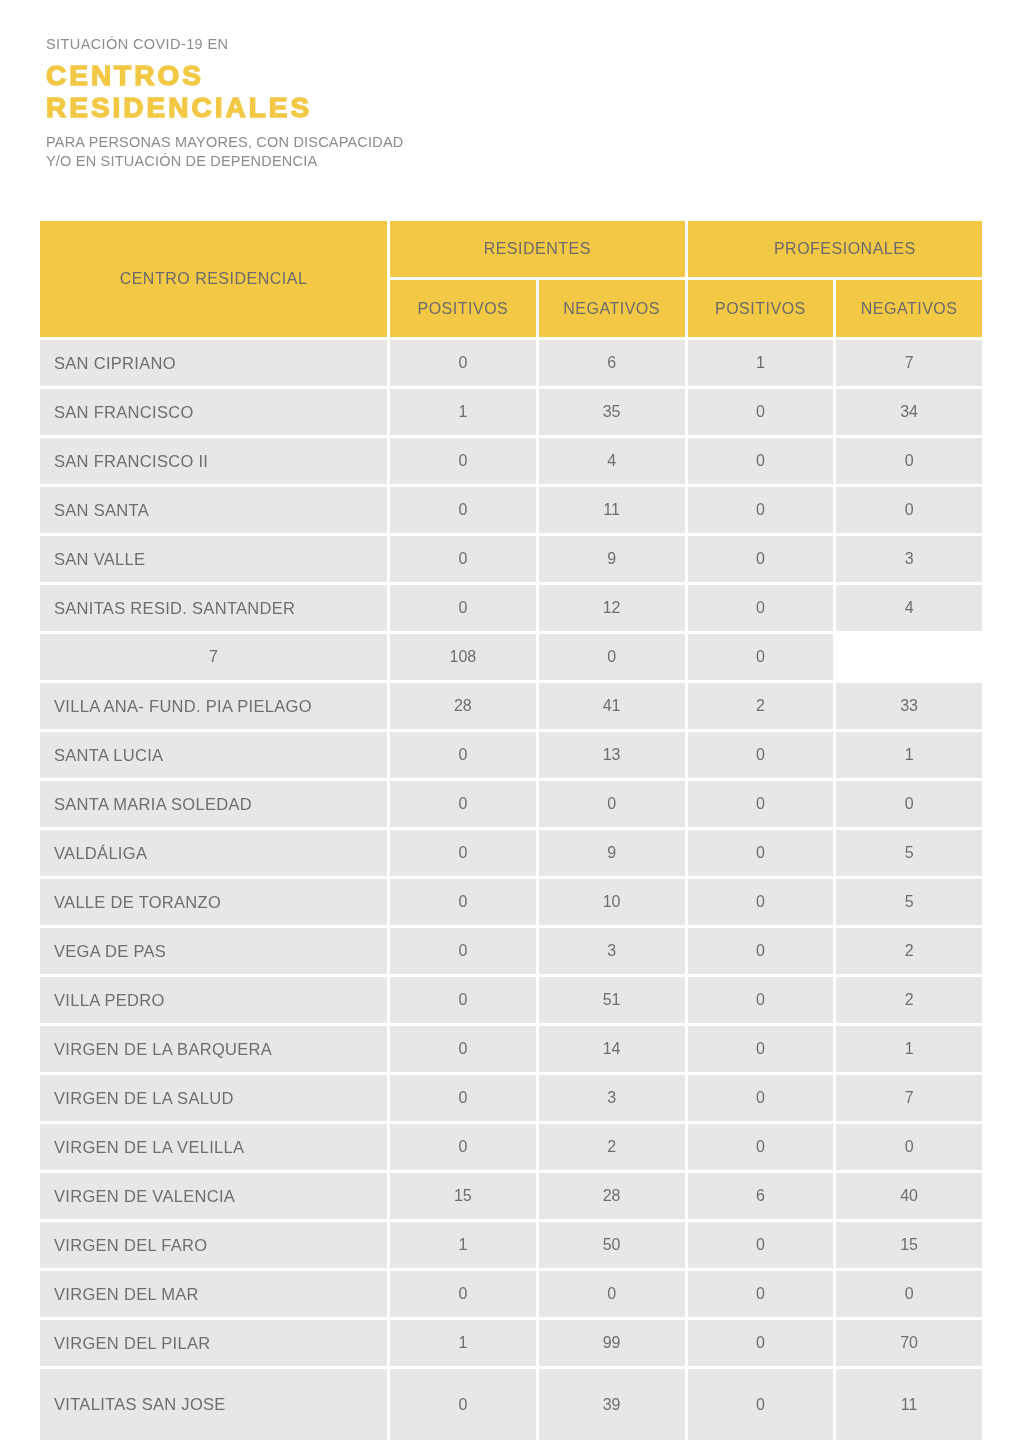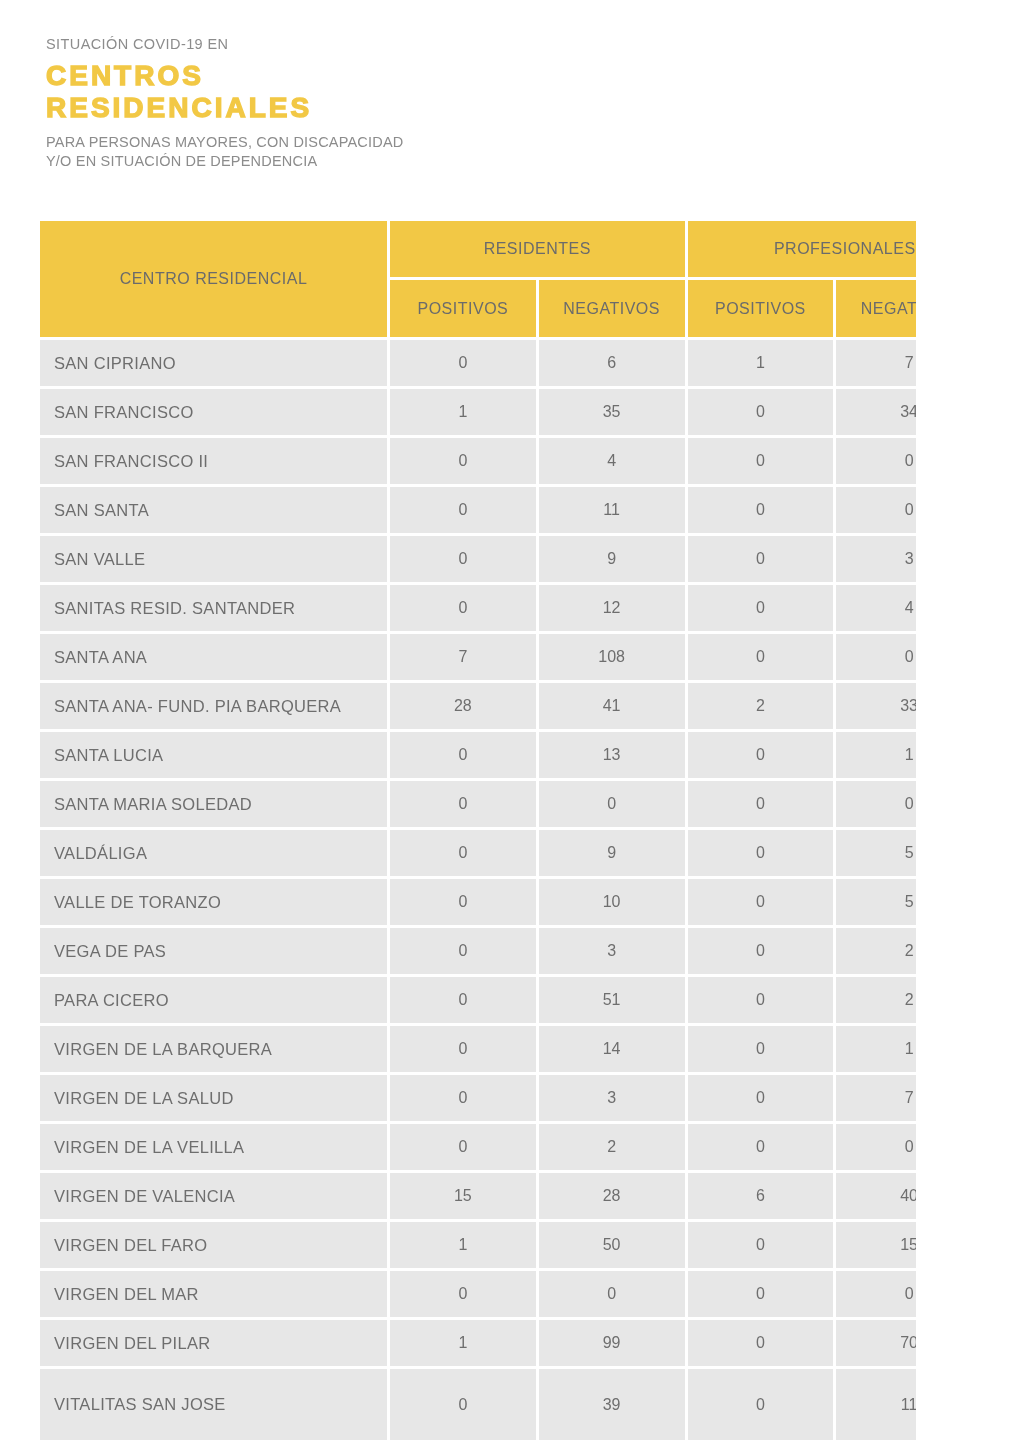--- a/index.html
+++ b/index.html
@@ -3,21 +3,21 @@
 <meta charset="utf-8">
 <style>
   * { margin: 0; padding: 0; box-sizing: border-box; }
   html, body { background: #ffffff; }
   body {
     font-family: "Liberation Sans", "DejaVu Sans", sans-serif;
     width: 1022px;
   }
   .page {
     position: relative;
-    width: 916px;
+    width: 1022px;
     height: 1440px;
     background: #ffffff;
     overflow: hidden;
   }
 
   
   .header-block {
     position: absolute;
     left: 46px;
     top: 36px;
@@ -167,28 +167,27 @@
           <div class="tcell num">3</div>
         </div>
         <div class="trow">
           <div class="tcell name">SANITAS RESID. SANTANDER</div>
           <div class="tcell num">0</div>
           <div class="tcell num">12</div>
           <div class="tcell num">0</div>
           <div class="tcell num">4</div>
         </div>
         <div class="trow">
-          <div class="tcell name">SANTA ANA</div>
           <div class="tcell num">7</div>
           <div class="tcell num">108</div>
           <div class="tcell num">0</div>
           <div class="tcell num">0</div>
         </div>
         <div class="trow">
-          <div class="tcell name">SANTA ANA- FUND. PIA BARQUERA</div>
+          <div class="tcell name">VILLA ANA- FUND. PIA PIELAGO</div>
           <div class="tcell num">28</div>
           <div class="tcell num">41</div>
           <div class="tcell num">2</div>
           <div class="tcell num">33</div>
         </div>
         <div class="trow">
           <div class="tcell name">SANTA LUCIA</div>
           <div class="tcell num">0</div>
           <div class="tcell num">13</div>
           <div class="tcell num">0</div>
@@ -216,21 +215,21 @@
           <div class="tcell num">5</div>
         </div>
         <div class="trow">
           <div class="tcell name">VEGA DE PAS</div>
           <div class="tcell num">0</div>
           <div class="tcell num">3</div>
           <div class="tcell num">0</div>
           <div class="tcell num">2</div>
         </div>
         <div class="trow">
-          <div class="tcell name">PARA CICERO</div>
+          <div class="tcell name">VILLA PEDRO</div>
           <div class="tcell num">0</div>
           <div class="tcell num">51</div>
           <div class="tcell num">0</div>
           <div class="tcell num">2</div>
         </div>
         <div class="trow">
           <div class="tcell name">VIRGEN DE LA BARQUERA</div>
           <div class="tcell num">0</div>
           <div class="tcell num">14</div>
           <div class="tcell num">0</div>

